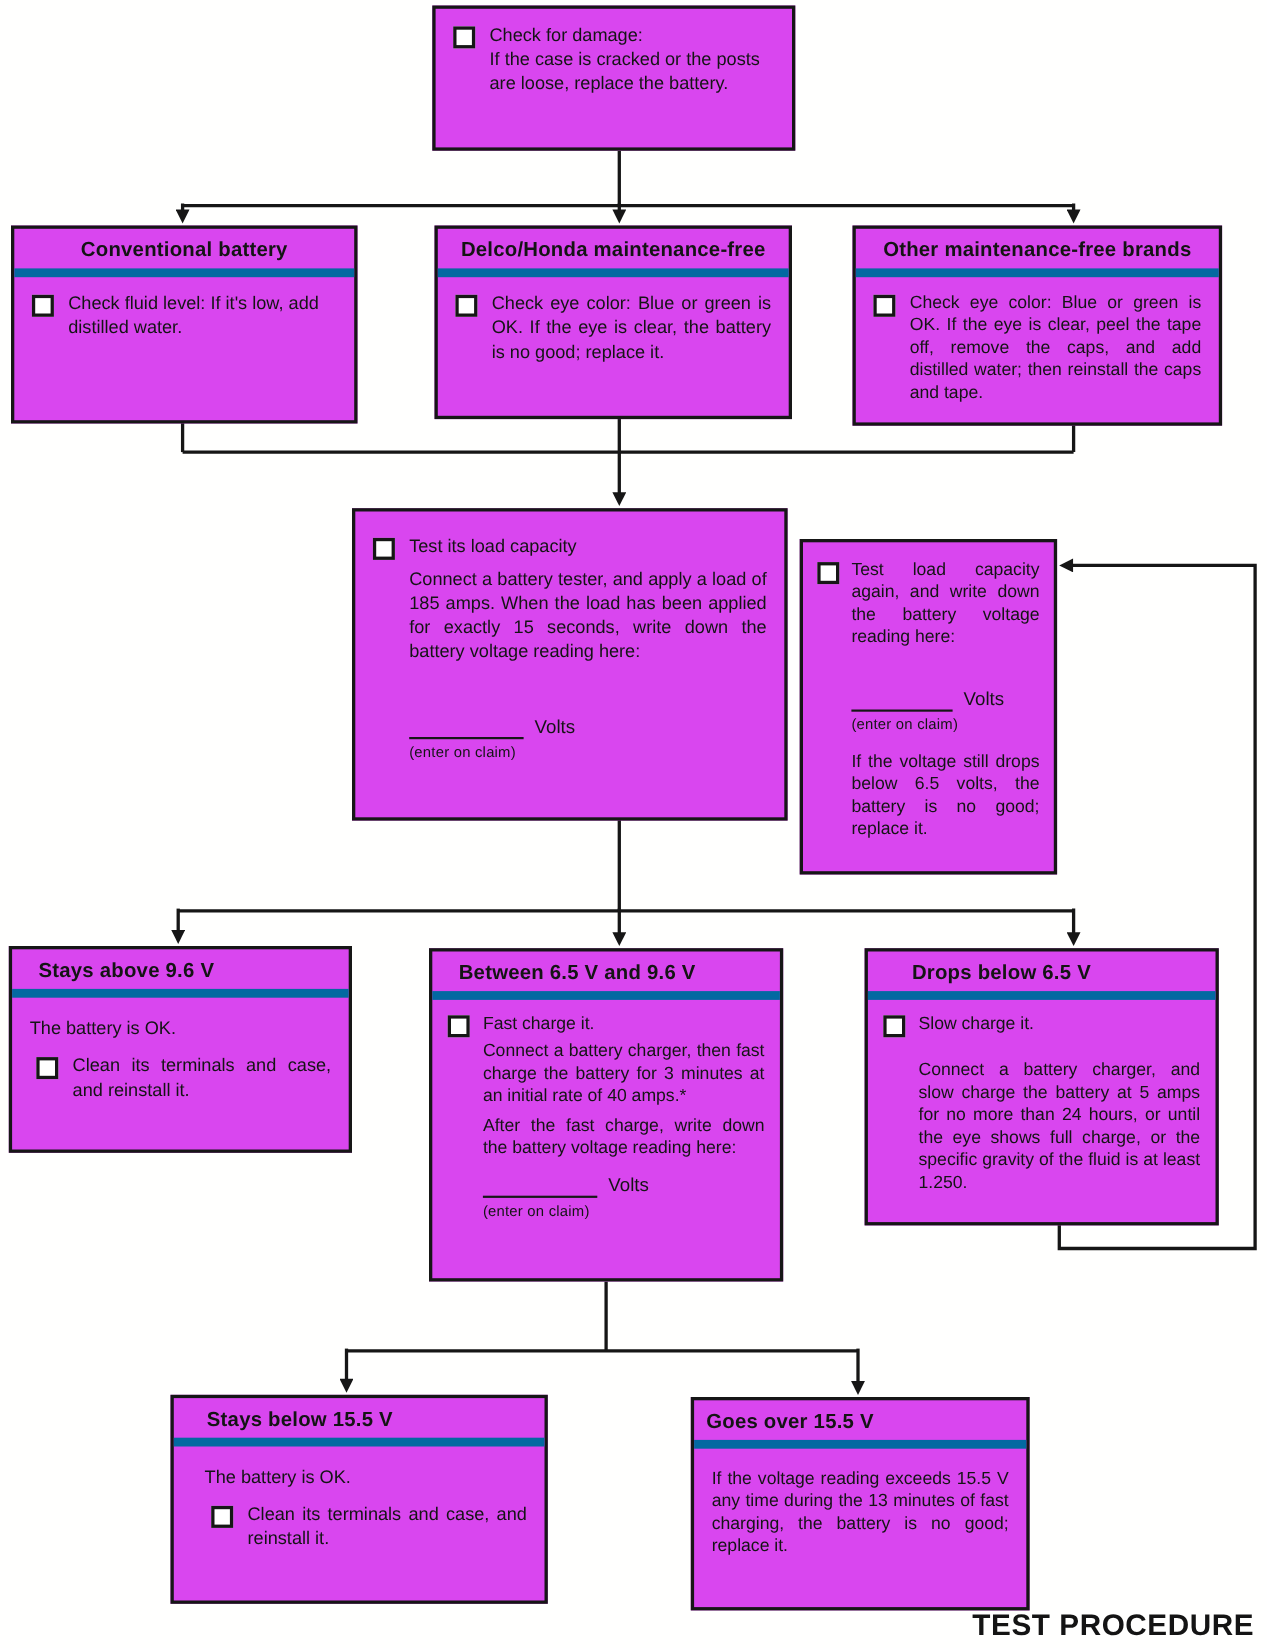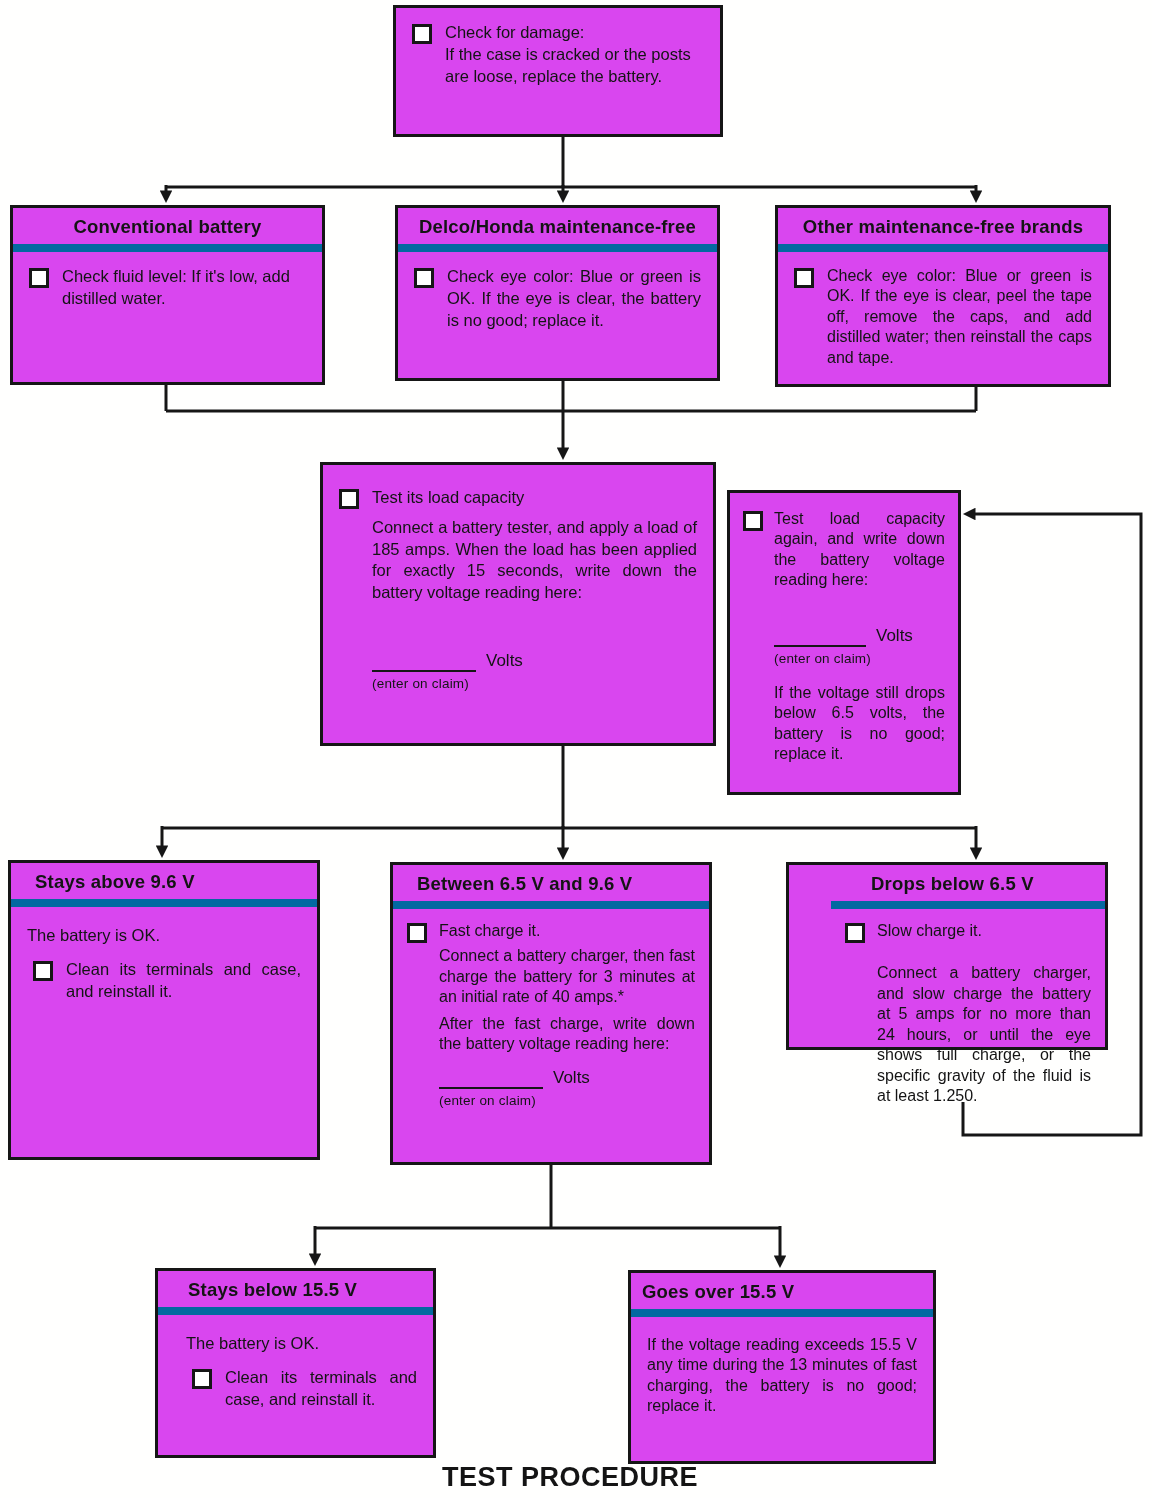--- a/index.html
+++ b/index.html
@@ -18,21 +18,21 @@
   .cbx { flex:0 0 auto; width:20px; height:20px; border:3px solid #161616; margin-top:2px; background:#fff; }
   .cb-text { flex:1; }
   .jt { text-align:justify; }
   .item-title { margin-bottom:8px; }
   .para { margin-bottom:6px; }
   .volts-line { display:flex; align-items:flex-end; gap:10px; }
   .blank { display:inline-block; width:104px; height:16px; border-bottom:2.5px solid #161616; }
   .volts { font-size:17px; }
   .claim { font-size:13.5px; margin-top:3px; letter-spacing:.2px; }
   .status-line { margin-bottom:12px; }
-  .flow-title { position:absolute; left:0; top:1462px; width:1140px; text-align:center;
+  .flow-title { position:absolute; left:0; top:1462px; width:1140px; text-align:right;
                 font-weight:bold; font-size:27px; letter-spacing:.5px; }
 </style>
 </head>
 <body>
 
 <div class="canvas">
 
   <svg class="wires" width="1152" height="1498" viewBox="0 0 1152 1498">
     <defs>
       <marker id="arrow" viewBox="0 0 10 10" refX="2" refY="5" markerWidth="5" markerHeight="4.2" orient="auto-start-reverse">
@@ -134,21 +134,21 @@
             <span class="blank" style="width:92px;"></span>
             <span class="volts">Volts</span>
           </div>
           <div class="claim">(enter on claim)</div>
           <div class="jt" style="margin-top:16px;">If the voltage still drops below 6.5 volts, the battery is no good; replace it.</div>
         </div>
       </div>
     </div>
   </div>
 
-  <div class="node" style="left:8px; top:860px; width:312px; height:300px;">
+  <div class="node" style="left:8px; top:860px; width:312px; height:188px;">
     <div class="hd">Stays above 9.6 V</div>
     <div class="bd" style="padding-top:18px;">
       <div class="status-line">The battery is OK.</div>
       <div class="cb-row" style="margin-left:6px;">
         <span class="cbx"></span>
         <div class="cb-text jt">Clean its terminals and case, and reinstall it.</div>
       </div>
     </div>
   </div>
 
@@ -164,34 +164,34 @@
           <div class="volts-line" style="margin-top:12px;">
             <span class="blank"></span>
             <span class="volts">Volts</span>
           </div>
           <div class="claim">(enter on claim)</div>
         </div>
       </div>
     </div>
   </div>
 
-  <div class="node" style="left:786px; top:862px; width:322px; height:188px;padding-left:42px;">
+  <div class="node" style="left:786px; top:862px; width:322px; height:252px;">
     <div class="hd" style="padding-left:40px;">Drops below 6.5 V</div>
     <div class="bd bd-sm" style="padding:12px 14px;">
       <div class="cb-row" style="gap:12px;">
         <span class="cbx"></span>
         <div class="cb-text">
           <div class="item-title" style="margin-bottom:22px;">Slow charge it.</div>
           <div class="jt">Connect a battery charger, and slow charge the battery at 5 amps for no more than 24 hours, or until the eye shows full charge, or the specific gravity of the fluid is at least 1.250.</div>
         </div>
       </div>
     </div>
   </div>
 
-  <div class="node" style="left:155px; top:1268px; width:281px; height:190px;">
+  <div class="node" style="left:155px; top:1268px; width:343px; height:190px;">
     <div class="hd" style="padding-left:30px;">Stays below 15.5 V</div>
     <div class="bd" style="padding-top:18px; padding-left:28px;">
       <div class="status-line">The battery is OK.</div>
       <div class="cb-row" style="margin-left:6px;">
         <span class="cbx"></span>
         <div class="cb-text jt">Clean its terminals and case, and reinstall it.</div>
       </div>
     </div>
   </div>
 

